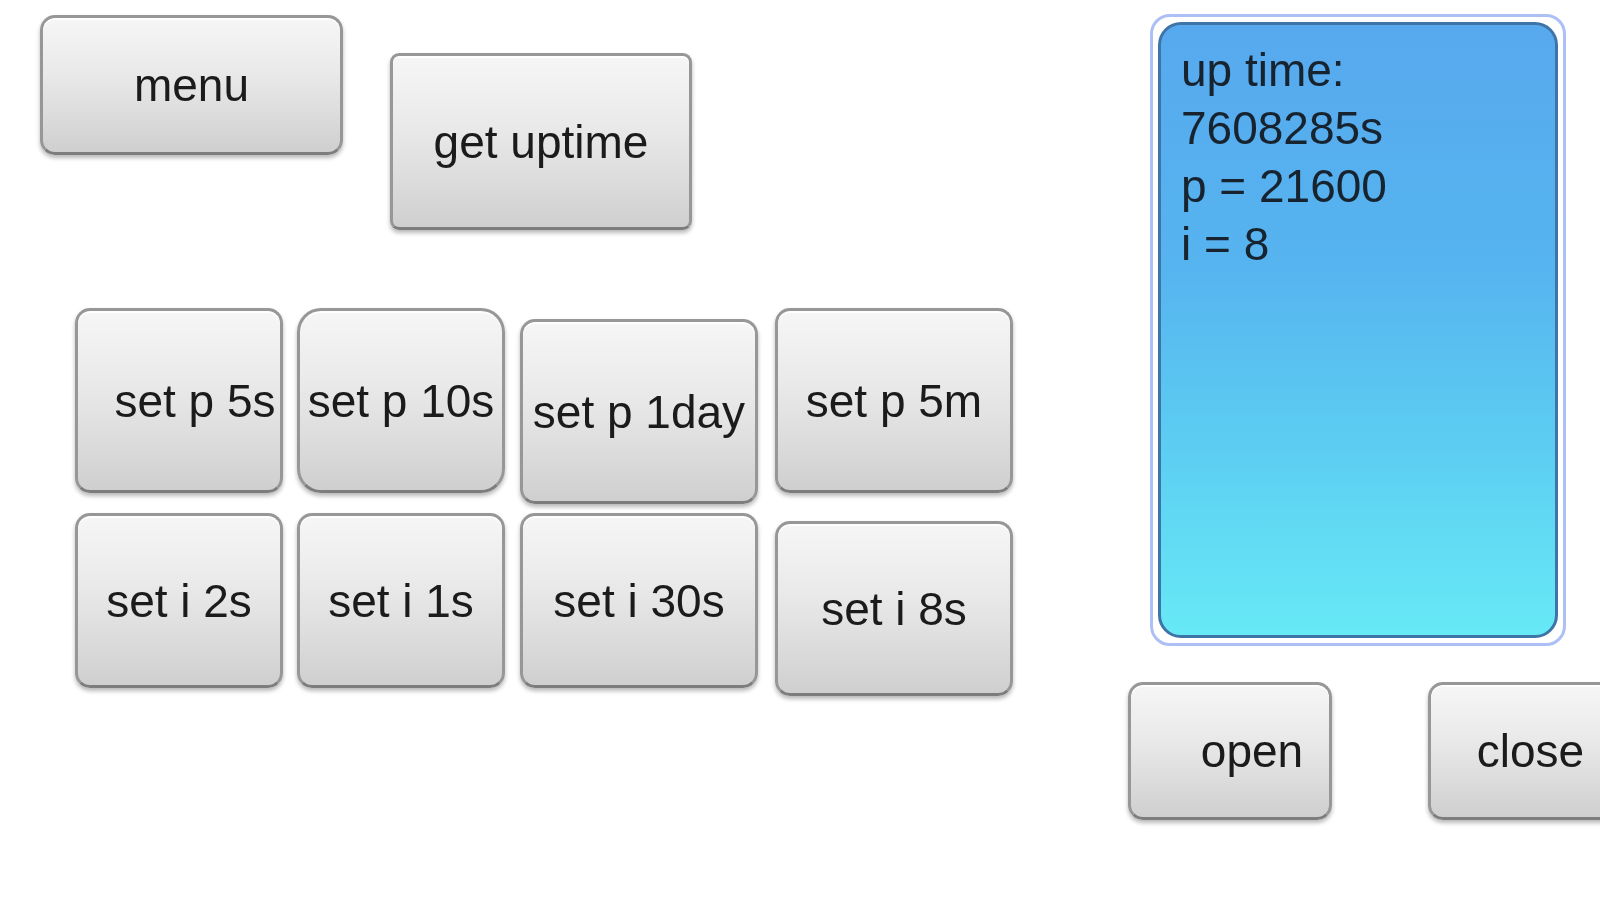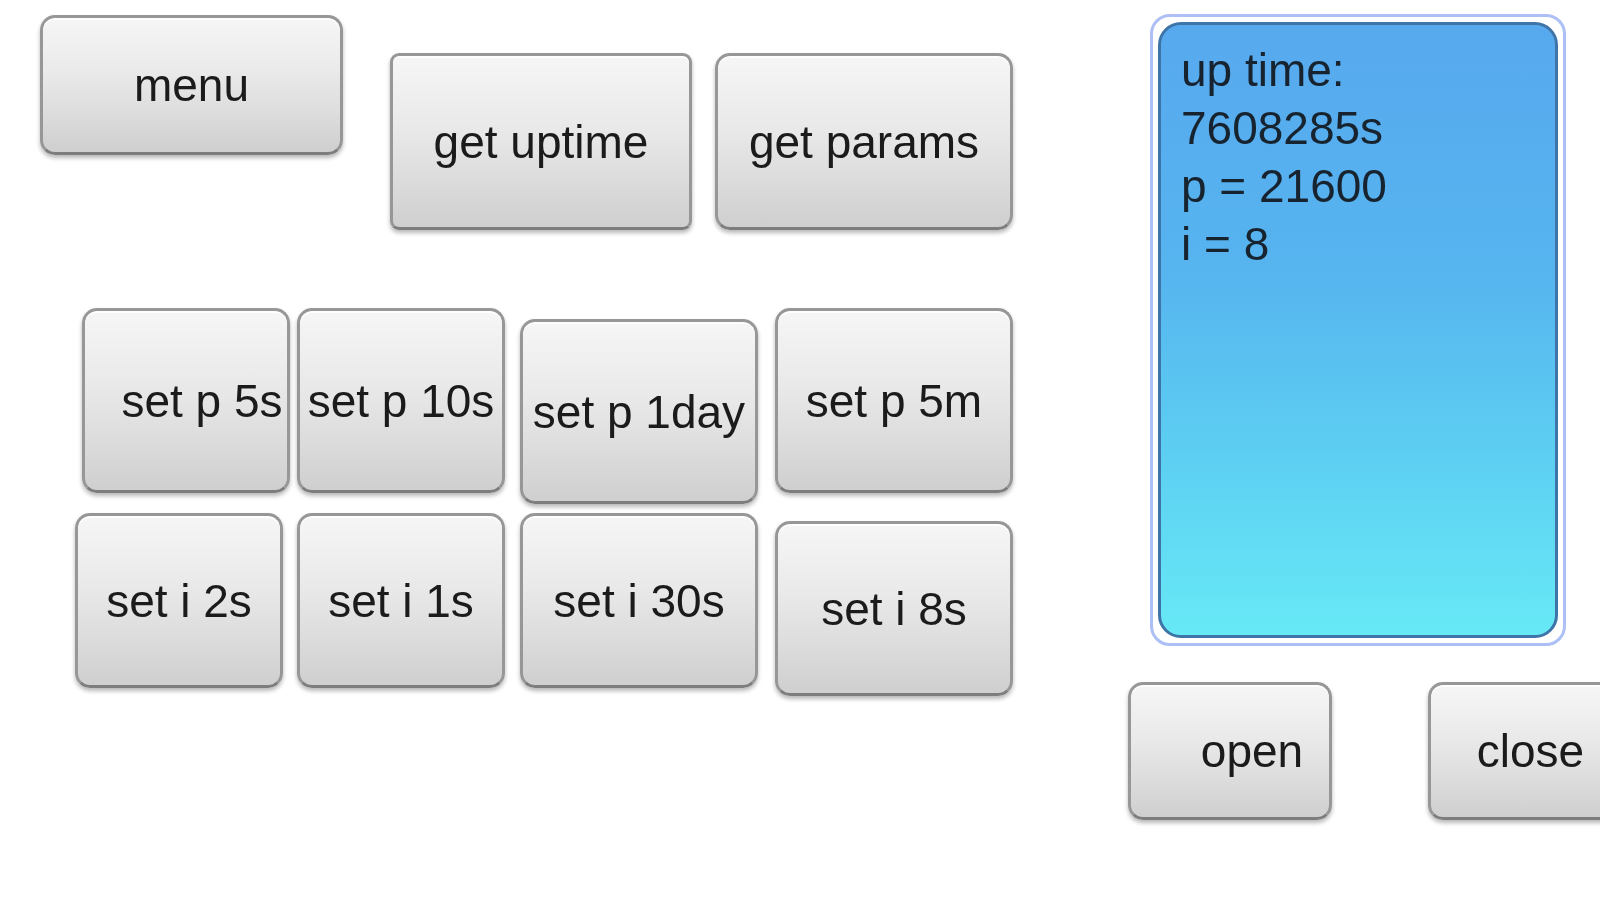--- a/index.html
+++ b/index.html
@@ -41,22 +41,22 @@
     box-shadow:0 3px 4px rgba(0,0,0,0.28), inset 0 2px 0 rgba(255,255,255,0.85);
     cursor:pointer;
     white-space:nowrap;
     user-select:none;
   }
   
   .btn-menu      {left:40px;  top:15px;  width:303px; height:140px;}
   .btn-getuptime {left:390px; top:53px;  width:302px; height:177px;border-radius:9px;}
   .btn-getparams {left:715px; top:53px;  width:298px; height:177px;}
   
-  .btn-p0{left:82px;  top:308px; width:208px; height:185px;padding-left:32px;}
-  .btn-p1{left:297px; top:308px; width:208px; height:185px;}
+  .btn-p0{left:75px;  top:308px; width:208px; height:185px;padding-left:32px;}
+  .btn-p1{left:297px; top:308px; width:208px; height:185px;border-radius:24px;}
   .btn-p2{left:520px; top:319px; width:238px; height:185px;}
   .btn-p3{left:775px; top:308px; width:238px; height:185px;}
   
   .btn-i0{left:75px;  top:513px; width:208px; height:175px;}
   .btn-i1{left:297px; top:513px; width:208px; height:175px;}
   .btn-i2{left:520px; top:513px; width:238px; height:175px;}
   .btn-i3{left:775px; top:513px; width:238px; height:175px;margin-top:8px;}
   
   .btn-open {left:1128px; top:682px; width:204px; height:138px;padding-left:44px;}
   .btn-close{left:1428px; top:682px; width:205px; height:138px;}
@@ -90,21 +90,20 @@
 </style>
 </head>
 <body>
 
 <div class="screen">
 
   <div class="btn btn-menu">menu</div>
 
   <div class="btn btn-getuptime">get uptime</div>
 
-  <div class="btn btn-getparams">get params</div>
 
   <div class="btn btn-p0">set p 5s</div>
   <div class="btn btn-p1">set p 10s</div>
   <div class="btn btn-p2">set p 1day</div>
   <div class="btn btn-p3">set p 5m</div>
 
   <div class="btn btn-i0">set i 2s</div>
   <div class="btn btn-i1">set i 1s</div>
   <div class="btn btn-i2">set i 30s</div>
   <div class="btn btn-i3">set i 8s</div>

